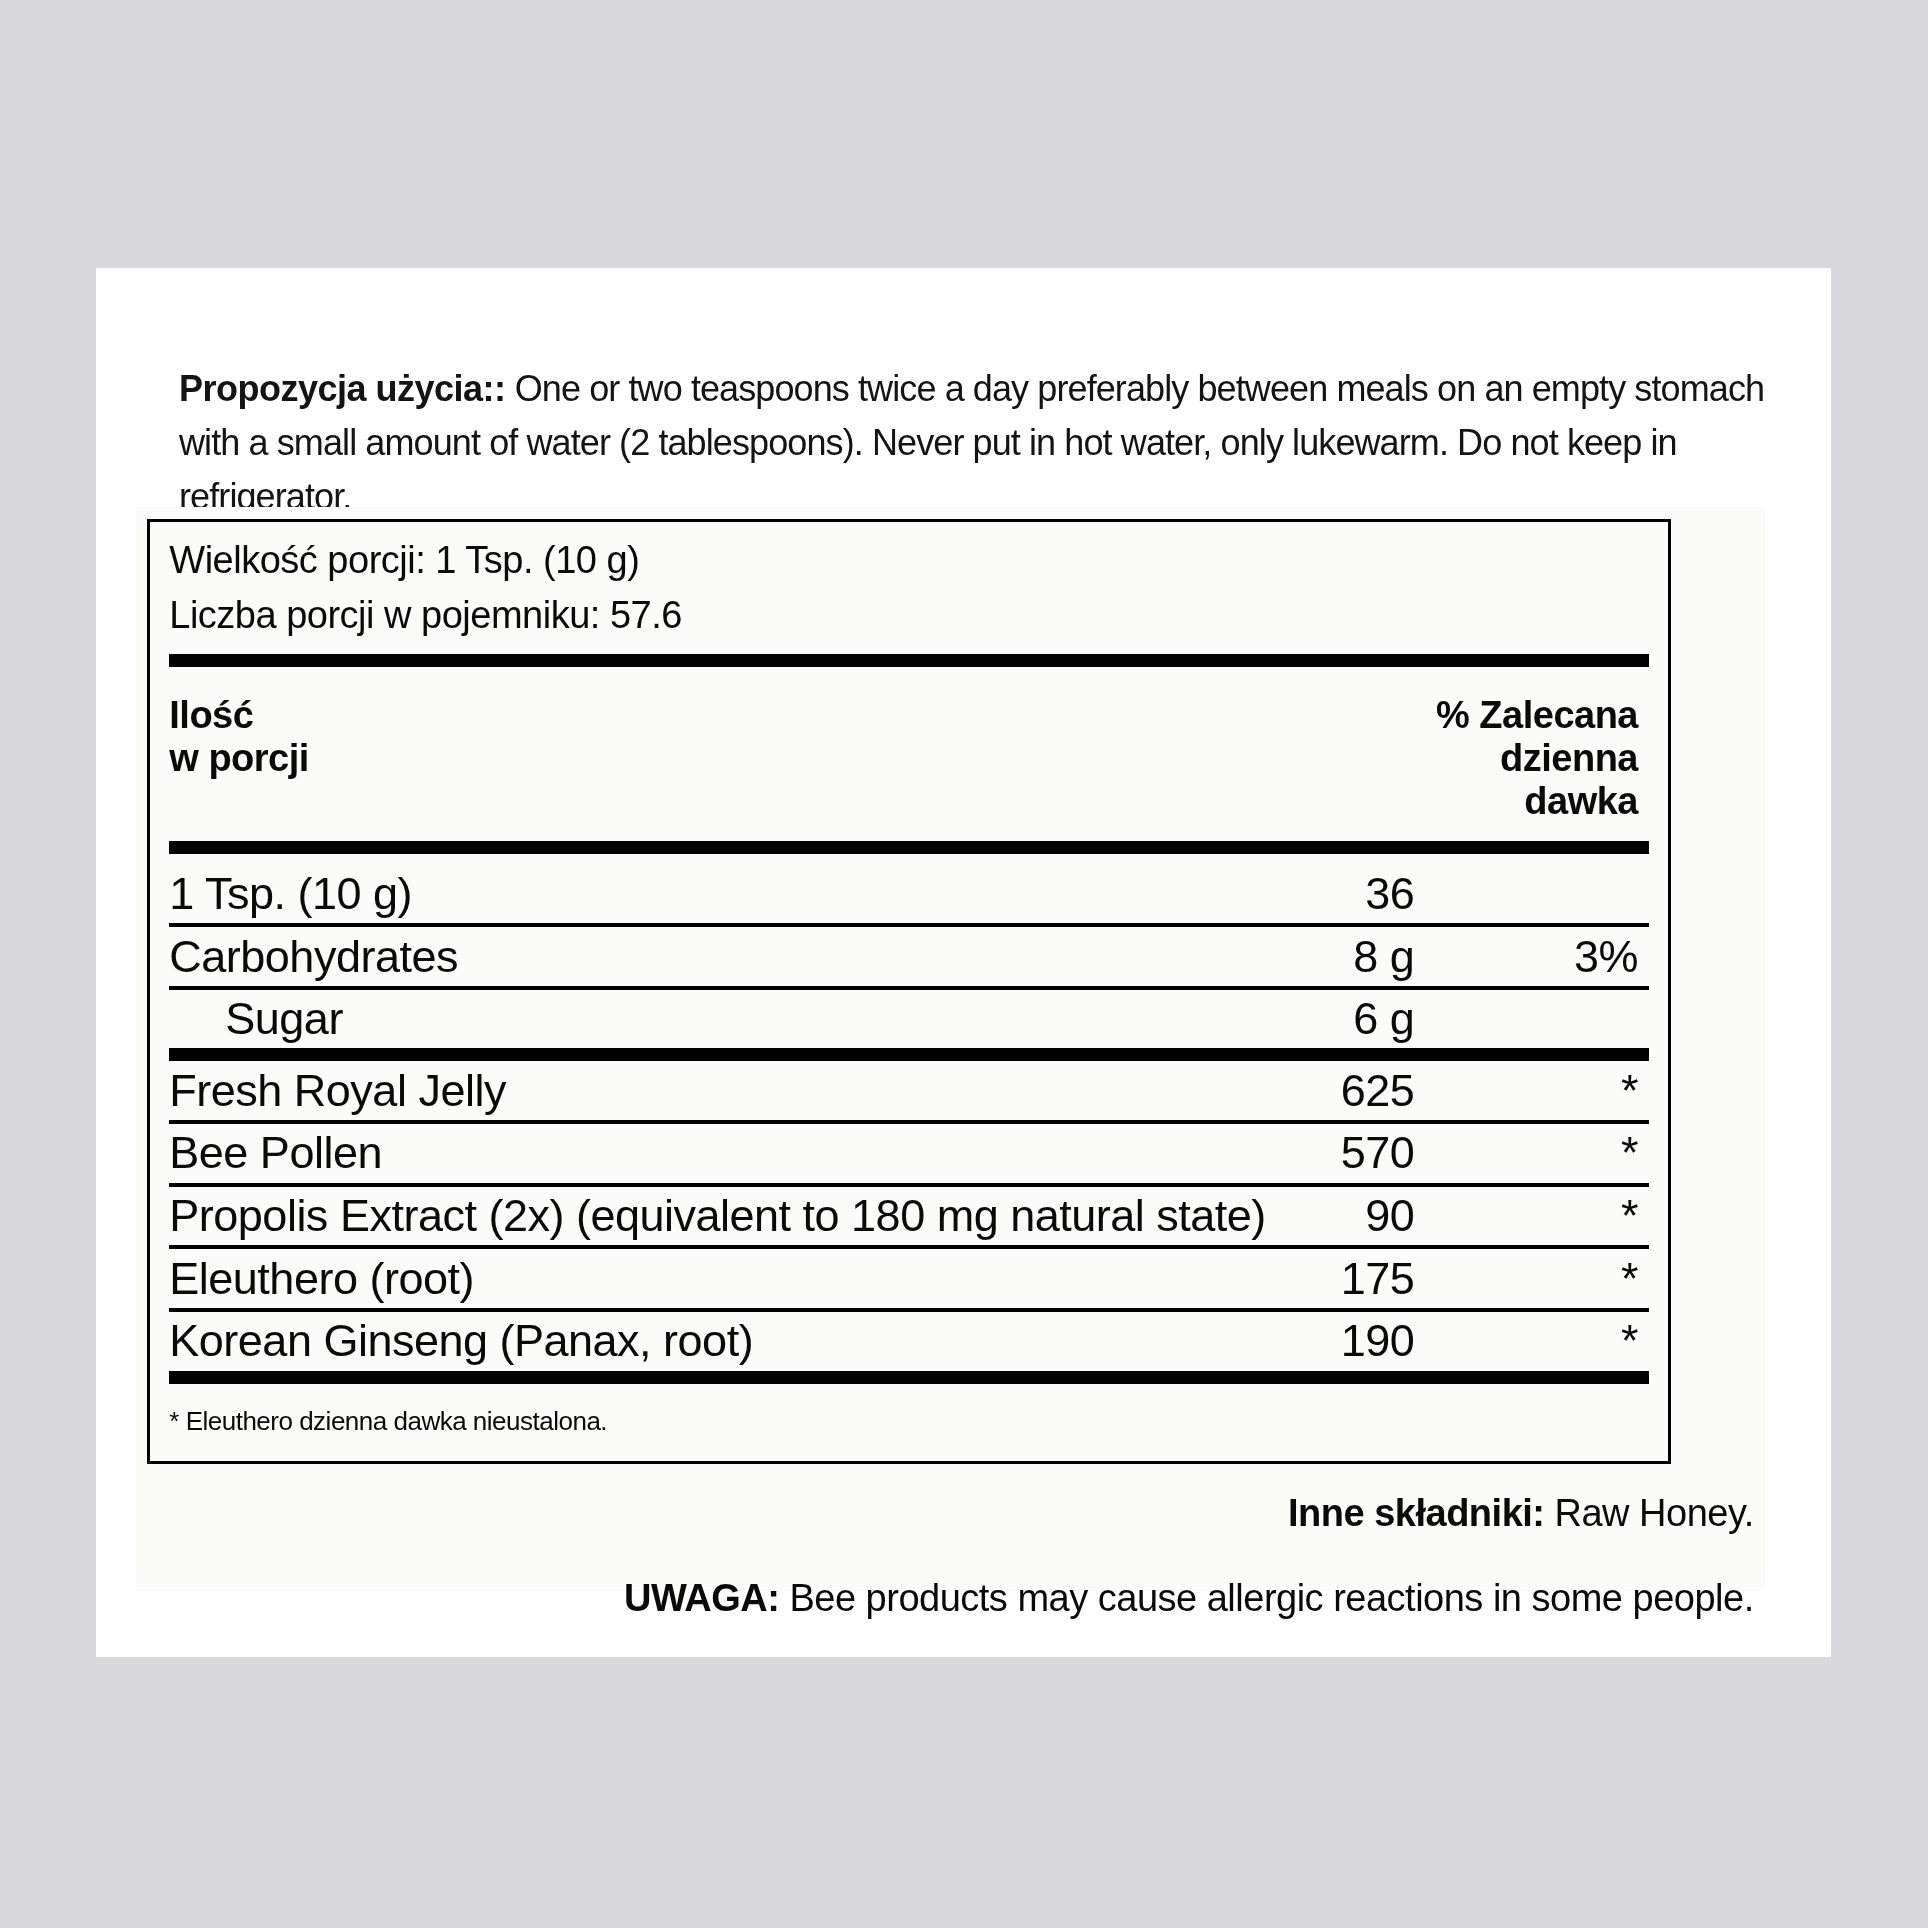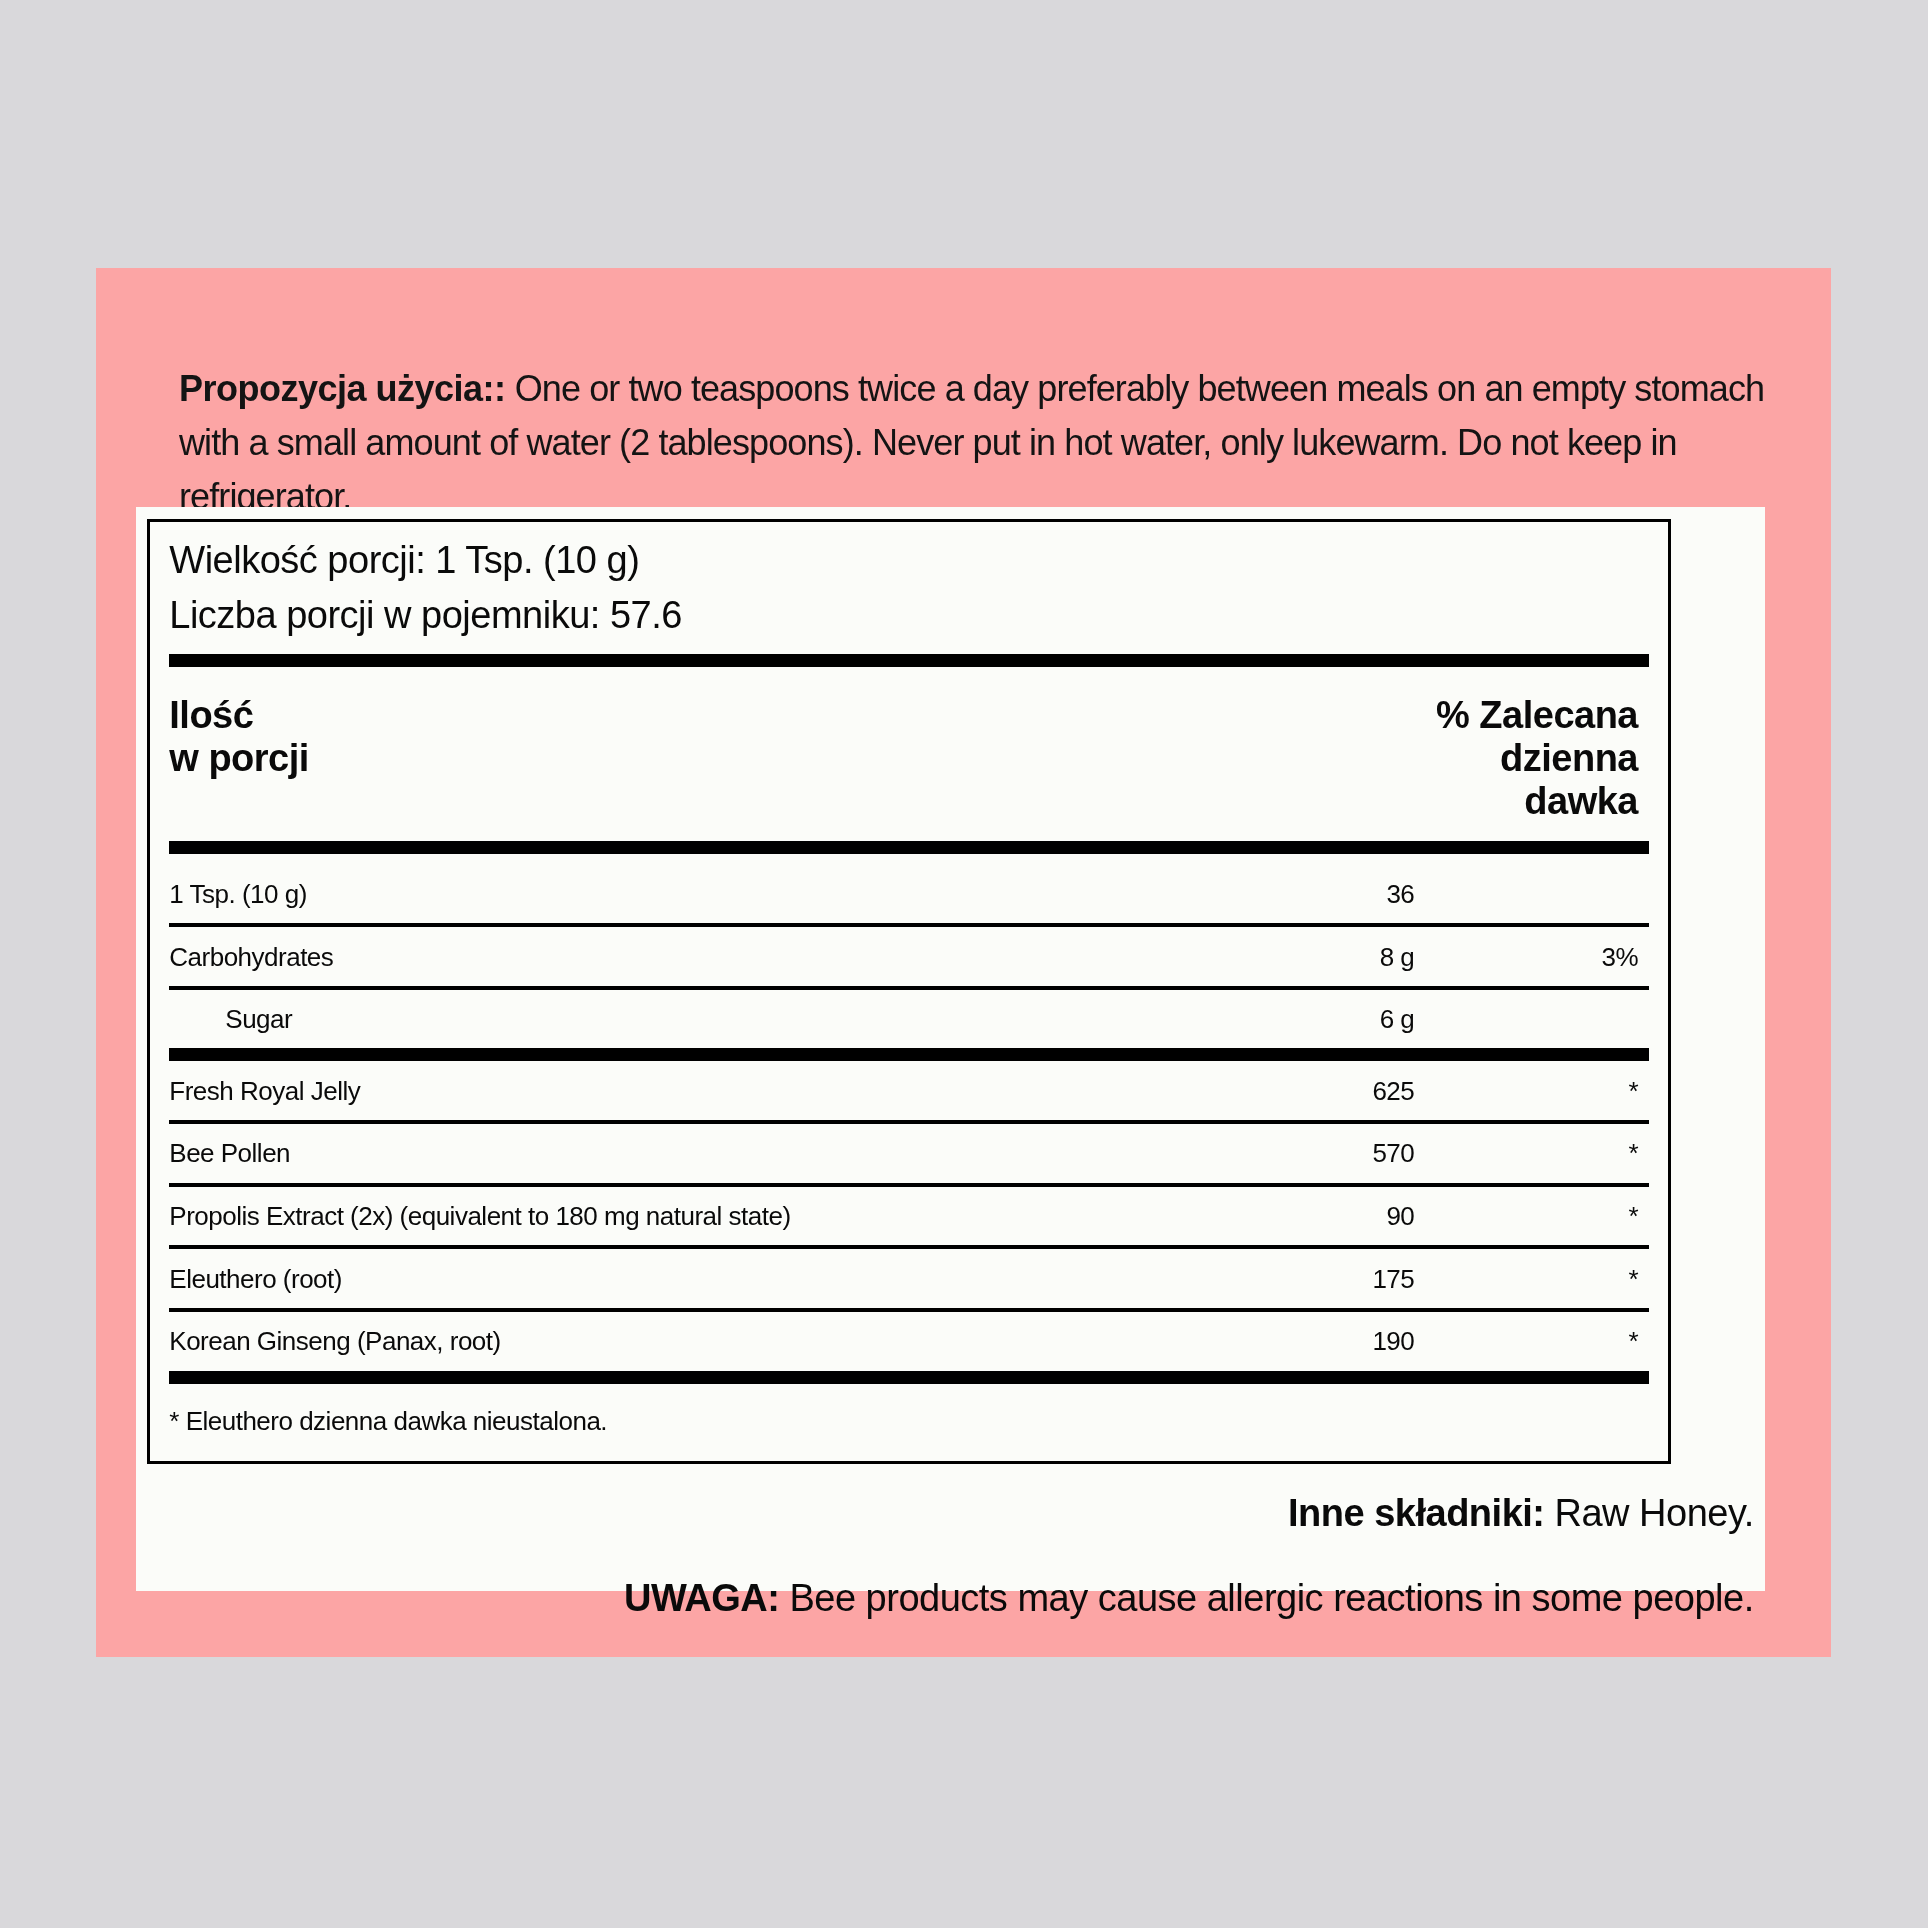--- a/index.html
+++ b/index.html
@@ -8,21 +8,21 @@
     background:#d9d8db;
     font-family:"Liberation Sans", sans-serif;
     color:#0a0a0a;
     position:relative;
     overflow:hidden;
   }
   .gray-panel{
     position:absolute;
     left:96px;top:268px;
     width:1735px;height:1389px;
-    background:#fca5a5;
+    background:#ffffff;
   }
   .usage{
     position:absolute;
     left:83px;top:58px;
     width:1620px;
     font-size:36px;
     line-height:54px;
     letter-spacing:-0.9px;
     color:#141414;
   }
@@ -58,21 +58,21 @@
     font-size:38px;
     line-height:43px;
     letter-spacing:-0.5px;
   }
   .fh-left{flex:1;}
   .fh-right{text-align:right;padding-right:11.3px;}
   .facts-row{
     display:flex;
     align-items:baseline;
     padding:10.4px 0;
-    font-size:26px;
+    font-size:45px;
     line-height:38px;
     letter-spacing:-0.5px;
   }
   .facts-row.indent .row-name{padding-left:56px;}
   .row-name{flex:1;}
   .row-amount{text-align:left;white-space:nowrap;}
   .row-pct{width:235px;text-align:right;padding-right:11.3px;box-sizing:border-box;white-space:nowrap;}
   .rule{background:#000;}
   .rule.thin{height:3.8px;}
   .rule.thick{height:13px;}

